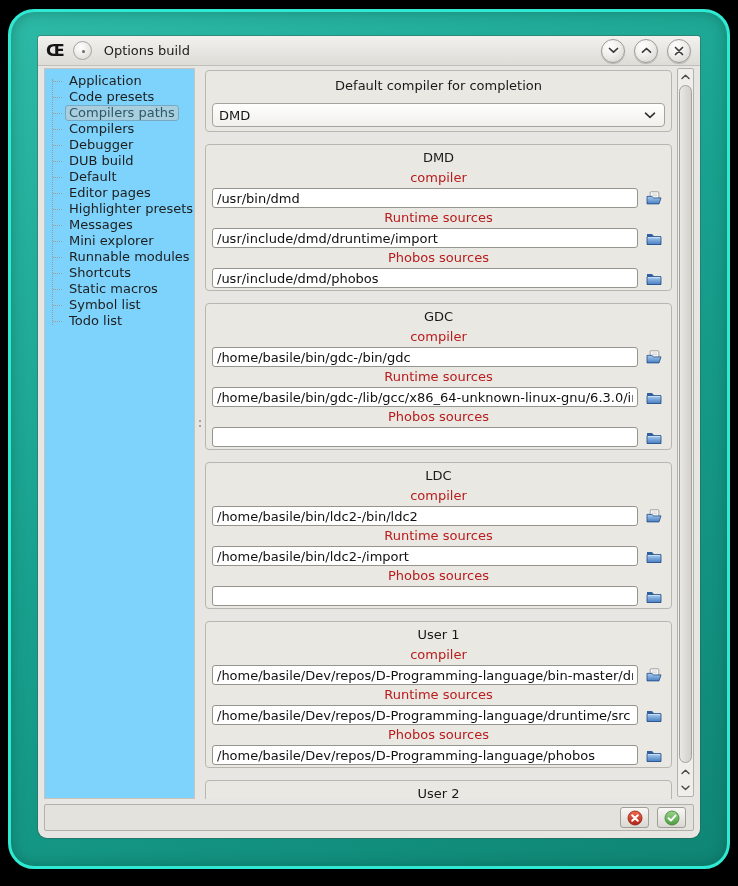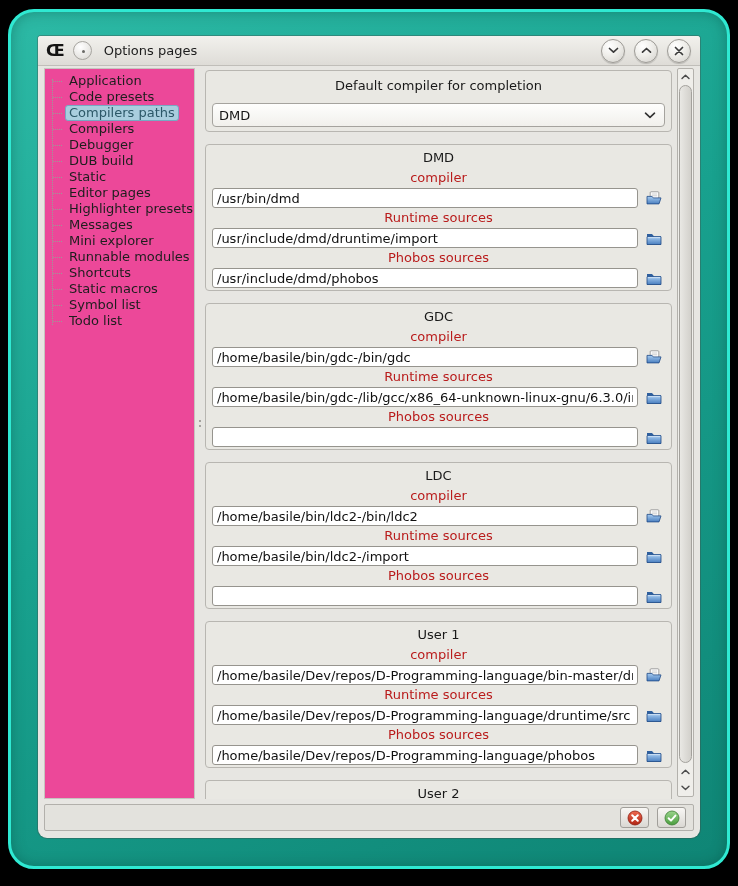--- a/index.html
+++ b/index.html
@@ -49,21 +49,21 @@
     background:radial-gradient(circle at 35% 28%, #ffffff 0%, #efeeea 45%, #d2d0cb 100%);
     box-shadow:0 1px 1px rgba(0,0,0,.18);
     display:flex; align-items:center; justify-content:center; cursor:default;
   }
 
   
   .body { flex:1 1 auto; display:flex; padding:2px 6px 0 6px; min-height:0; }
 
   
   .sidebar {
-    width:151px; flex:0 0 151px; background:#ec4899;
+    width:151px; flex:0 0 151px; background:#7dd3fc;
     border:1px solid #c6c4bf; position:relative; overflow:hidden;
   }
   .treeline { position:absolute; left:7px; top:10px; height:246px;
               border-left:1px dotted #9b9b97; }
   .sb-items { padding-top:4px; }
   .sb-item { position:relative; height:16px; line-height:16px;
              padding-left:20px; font-size:13px; color:#1e1e1e; white-space:nowrap; }
   .sb-item::before { content:""; position:absolute; left:8px; top:8px; width:9px;
                      border-top:1px dotted #9b9b97; }
   .sb-label { display:inline-block; padding:0 3px; border-radius:3px;
@@ -156,21 +156,21 @@
   </defs>
 </svg>
 
 <div class="stage">
   <div class="frame">
     <div class="win">
 
       <div class="titlebar">
         <span class="logo">Œ</span>
         <span class="menu-circle"></span>
-        <span class="wtitle">Options pages</span>
+        <span class="wtitle">Options build</span>
         <div class="controls">
           <span class="cbtn">
             <svg width="11" height="7" viewBox="0 0 11 7">
               <path d="M1.5 1.5 L5.5 5.2 L9.5 1.5" fill="none" stroke="#3a3a3a" stroke-width="1.7" stroke-linecap="round" stroke-linejoin="round"></path>
             </svg>
           </span>
           <span class="cbtn">
             <svg width="11" height="7" viewBox="0 0 11 7">
               <path d="M1.5 5.2 L5.5 1.5 L9.5 5.2" fill="none" stroke="#3a3a3a" stroke-width="1.7" stroke-linecap="round" stroke-linejoin="round"></path>
             </svg>
@@ -186,21 +186,21 @@
       <div class="body">
         <div class="sidebar">
           <div class="treeline"></div>
           <div class="sb-items" id="sidebar-items">
               <div class="sb-item"><span class="sb-label">Application</span></div>
               <div class="sb-item"><span class="sb-label">Code presets</span></div>
               <div class="sb-item"><span class="sb-label selected">Compilers paths</span></div>
               <div class="sb-item"><span class="sb-label">Compilers</span></div>
               <div class="sb-item"><span class="sb-label">Debugger</span></div>
               <div class="sb-item"><span class="sb-label">DUB build</span></div>
-              <div class="sb-item"><span class="sb-label">Static</span></div>
+              <div class="sb-item"><span class="sb-label">Default</span></div>
               <div class="sb-item"><span class="sb-label">Editor pages</span></div>
               <div class="sb-item"><span class="sb-label">Highlighter presets</span></div>
               <div class="sb-item"><span class="sb-label">Messages</span></div>
               <div class="sb-item"><span class="sb-label">Mini explorer</span></div>
               <div class="sb-item"><span class="sb-label">Runnable modules</span></div>
               <div class="sb-item"><span class="sb-label">Shortcuts</span></div>
               <div class="sb-item"><span class="sb-label">Static macros</span></div>
               <div class="sb-item"><span class="sb-label">Symbol list</span></div>
               <div class="sb-item"><span class="sb-label">Todo list</span></div>
             </div>

